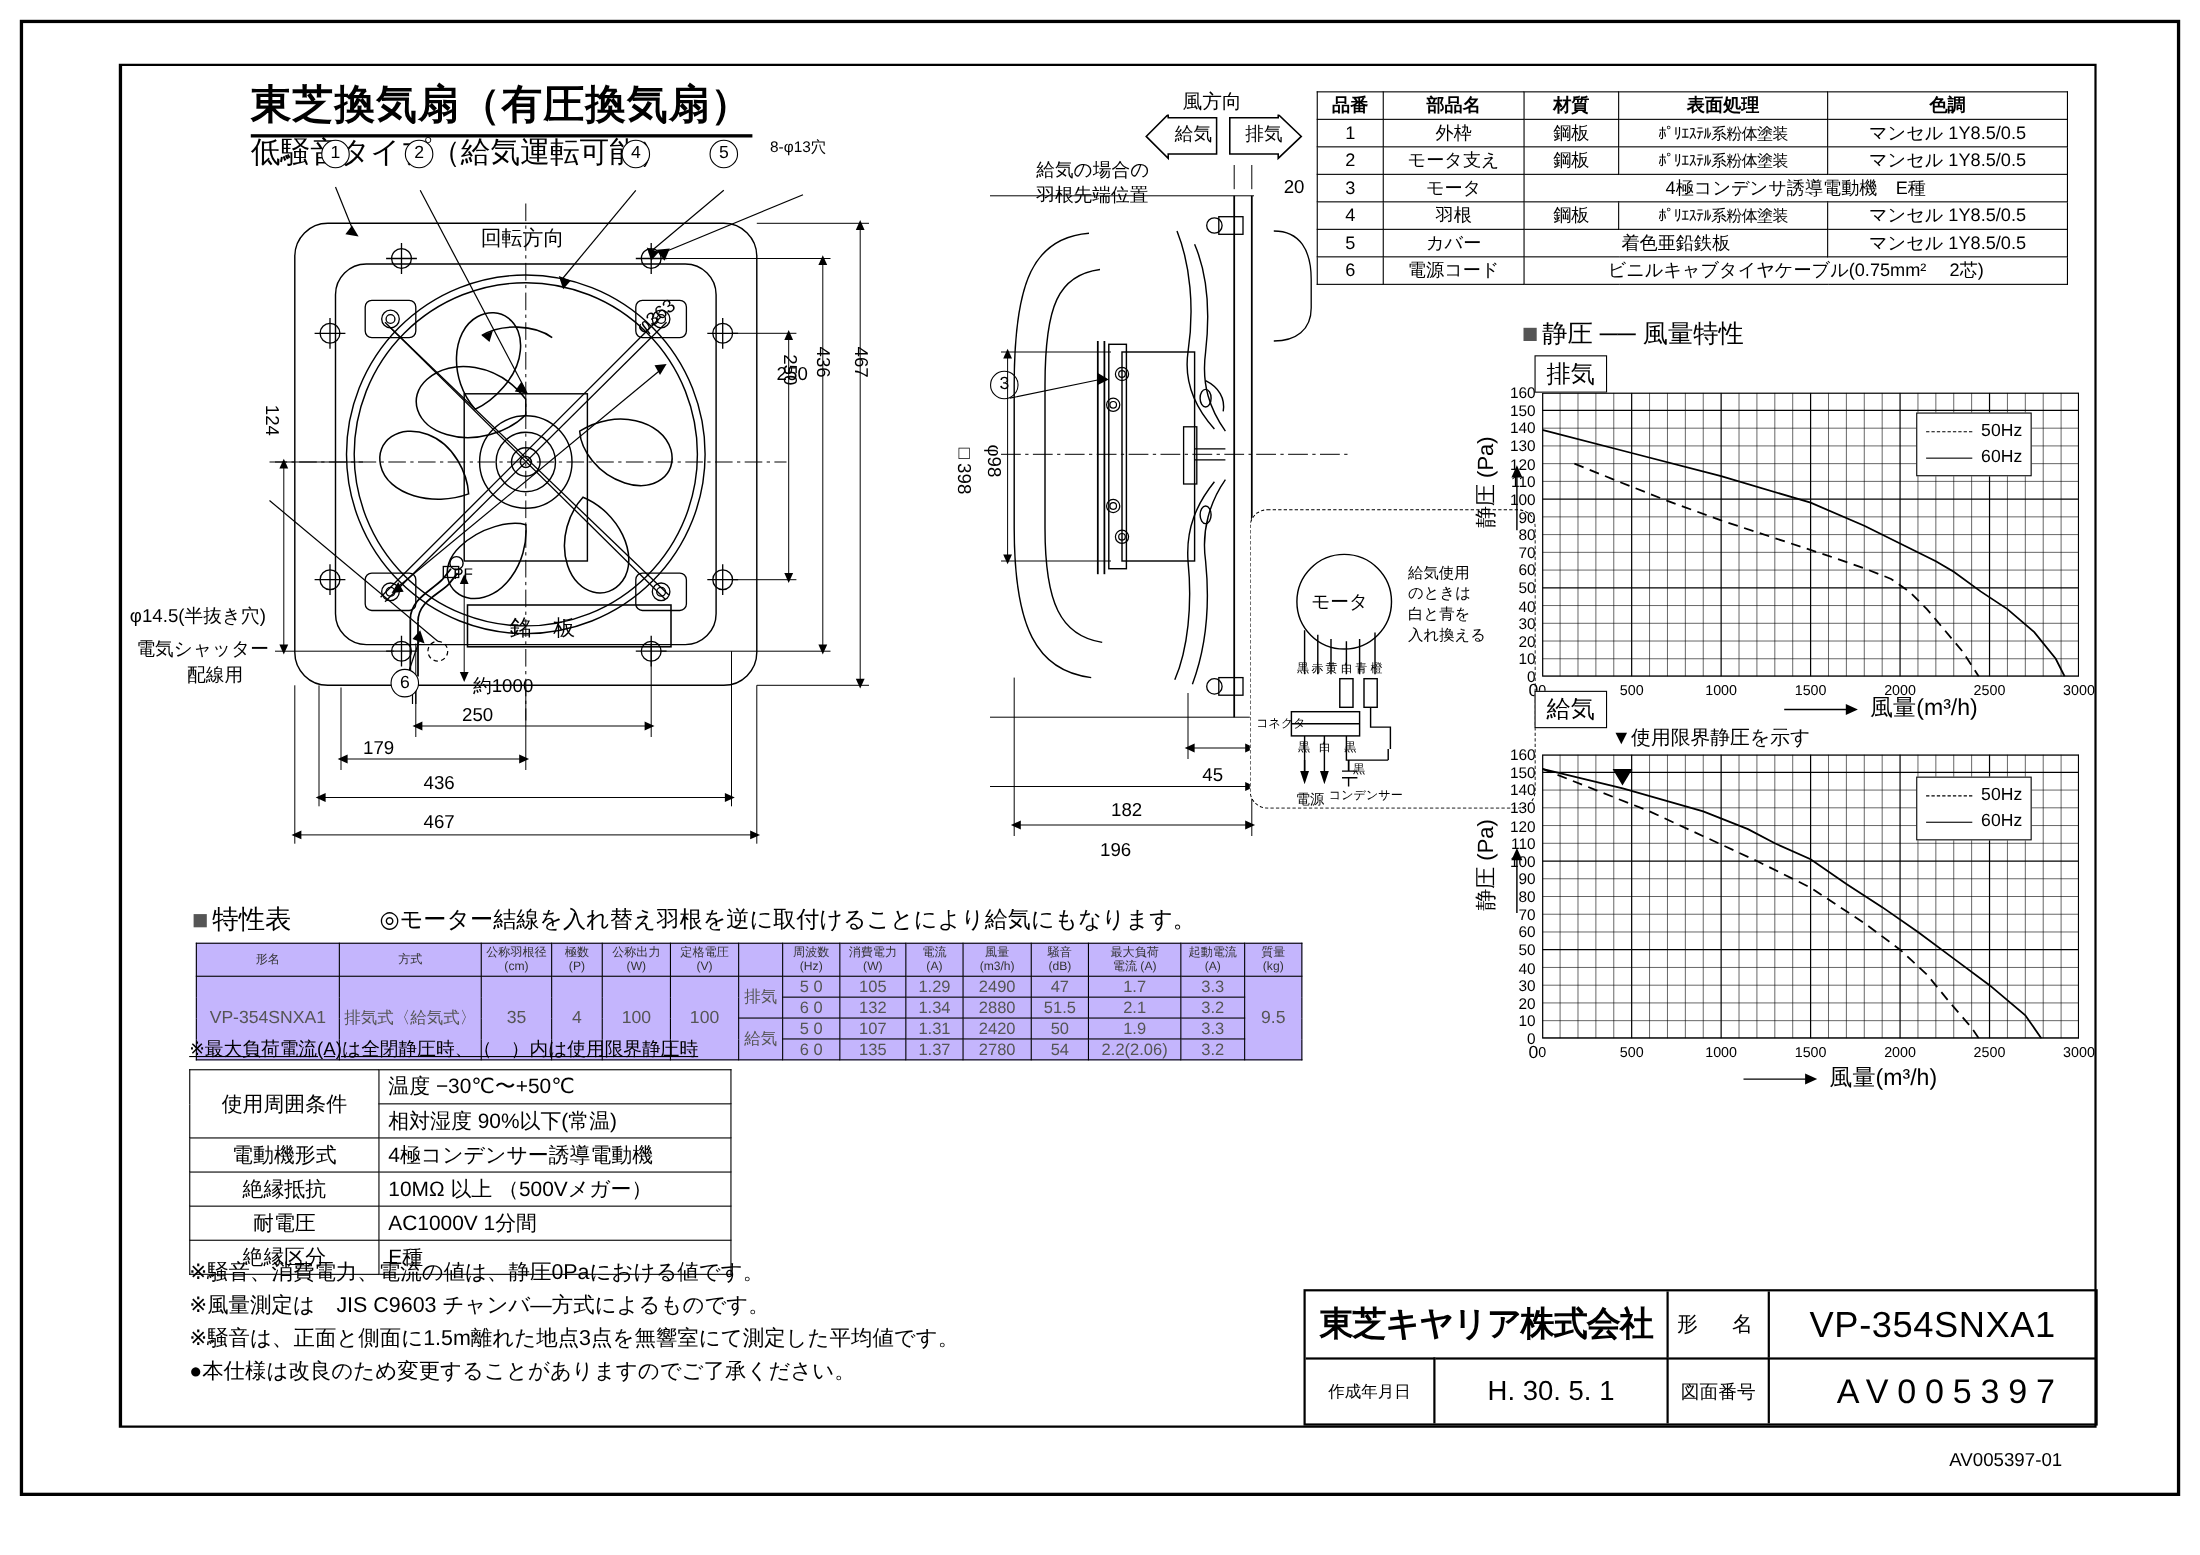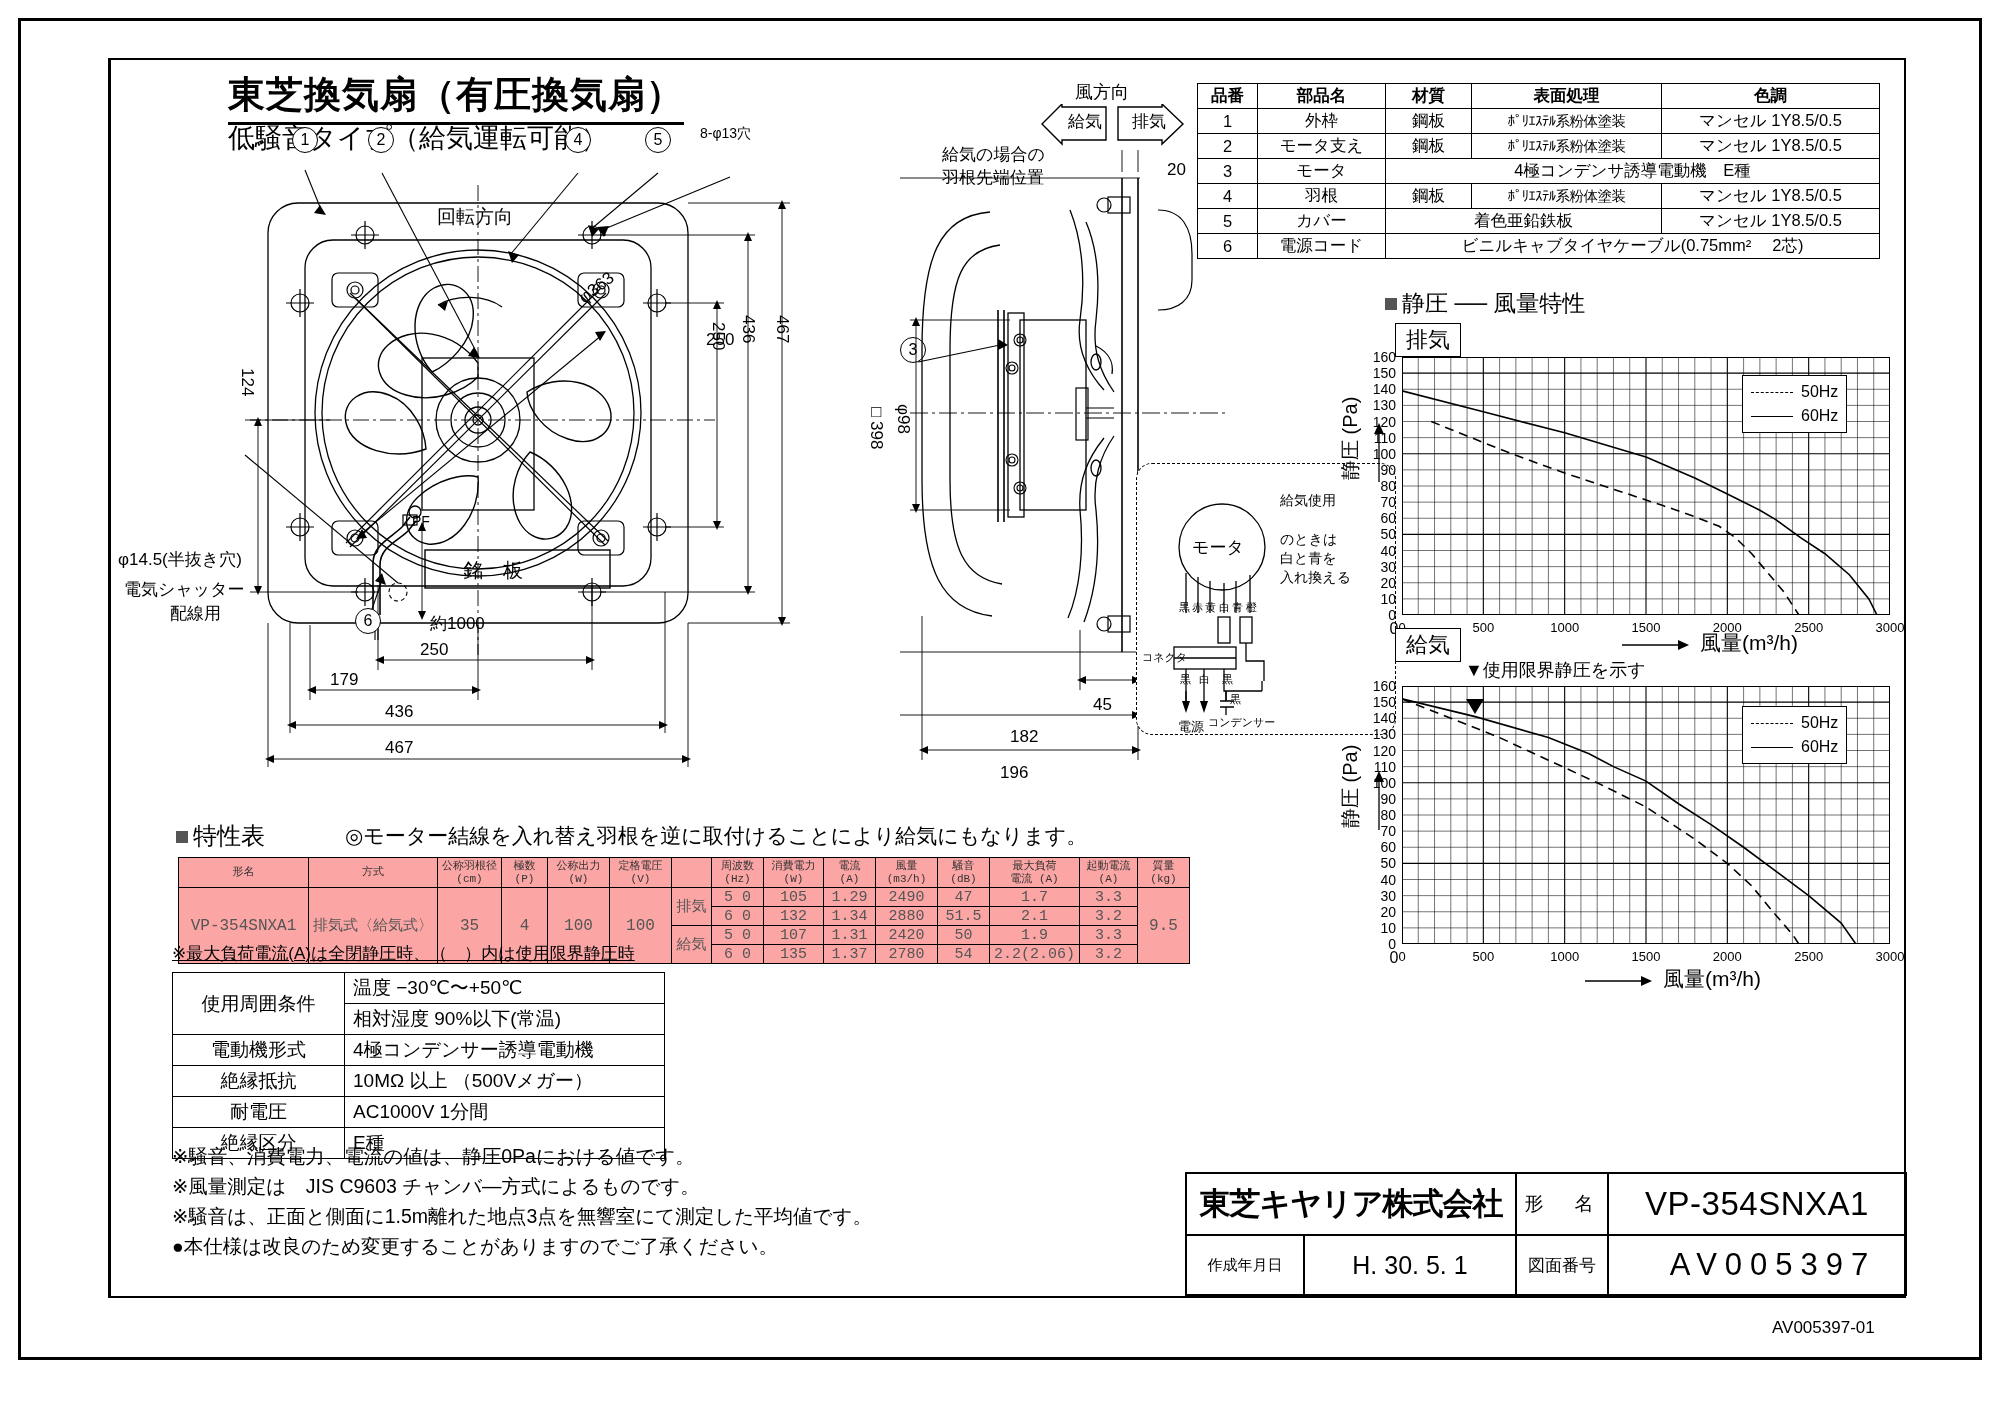--- a/index.html
+++ b/index.html
@@ -34,21 +34,21 @@
   #parts-table { position:absolute; left:1197px; top:83px; border-collapse:collapse;
                  font-size:16.5px; background:#fff; }
   #parts-table td, #parts-table th { border:1.2px solid #000; padding:1px 5px;
                  text-align:center; white-space:nowrap; font-weight:normal; height:23px; }
   #parts-table th { font-weight:bold; }
   #parts-table td.l { text-align:center;margin-top:41px; }
   .cond-narrow { font-size:14.5px; letter-spacing:-0.5px; }
 
   
   #char-table { position:absolute; left:178px; top:857px; border-collapse:collapse;
-                font-size:12px; background:#fca5a5; color:#555;font-family:Liberation Mono, monospace; }
+                font-size:12px; background:#c4b5fd; color:#555; }
   #char-table td, #char-table th { border:1px solid #000; padding:0 4px; text-align:center;
                 white-space:nowrap; font-weight:normal; }
   #char-table th { font-size:11px; line-height:1.15; color:#333; padding:2px 4px; }
   #char-table td { height:19px; font-size:15px; }
   #char-table td.big { font-size:16px; }
 
   
   #cond-table { position:absolute; left:172px; top:972px; border-collapse:collapse;
                 font-size:19px; background:#fff; }
   #cond-table td { border:1.4px solid #000; padding:2px 8px; white-space:nowrap; height:27px; }
@@ -471,21 +471,21 @@
       <path d="M84 196 L84 206M78 206 L92 206M78 212 L92 212M84 212 L84 220"></path>
       <path d="M84 206 L84 196M120 196 L120 186"></path>
       <rect x="78" y="203" width="0" height="0"></rect>
 
       <path d="M44 196 L44 212"></path>
       <path d="M40 206 l4 12 l4 -12 z" fill="#000" stroke="none"></path>
       <path d="M58 206 l4 12 l4 -12 z" fill="#000" stroke="none"></path>
     </g>
   </svg>
   <div class="lbl" style="left:1192px;top:536px;font-size:17px;">モータ</div>
-  <div class="lbl-s" style="left:1280px;top:492px;">給気使用</div>
+  <div class="lbl-s" style="left:1280px;top:512px;">給気使用</div>
   <div class="lbl-s" style="left:1280px;top:531px;">のときは</div>
   <div class="lbl-s" style="left:1280px;top:550px;">白と青を</div>
   <div class="lbl-s" style="left:1280px;top:569px;">入れ換える</div>
   <div class="lbl-xs" style="left:1179px;top:600px;">黒</div>
   <div class="lbl-xs" style="left:1192px;top:600px;">赤</div>
   <div class="lbl-xs" style="left:1205px;top:600px;">黄</div>
   <div class="lbl-xs" style="left:1219px;top:600px;">白</div>
   <div class="lbl-xs" style="left:1232px;top:600px;">青</div>
   <div class="lbl-xs" style="left:1246px;top:600px;">橙</div>
   <div class="lbl-xs" style="left:1142px;top:650px;">コネクタ</div>

